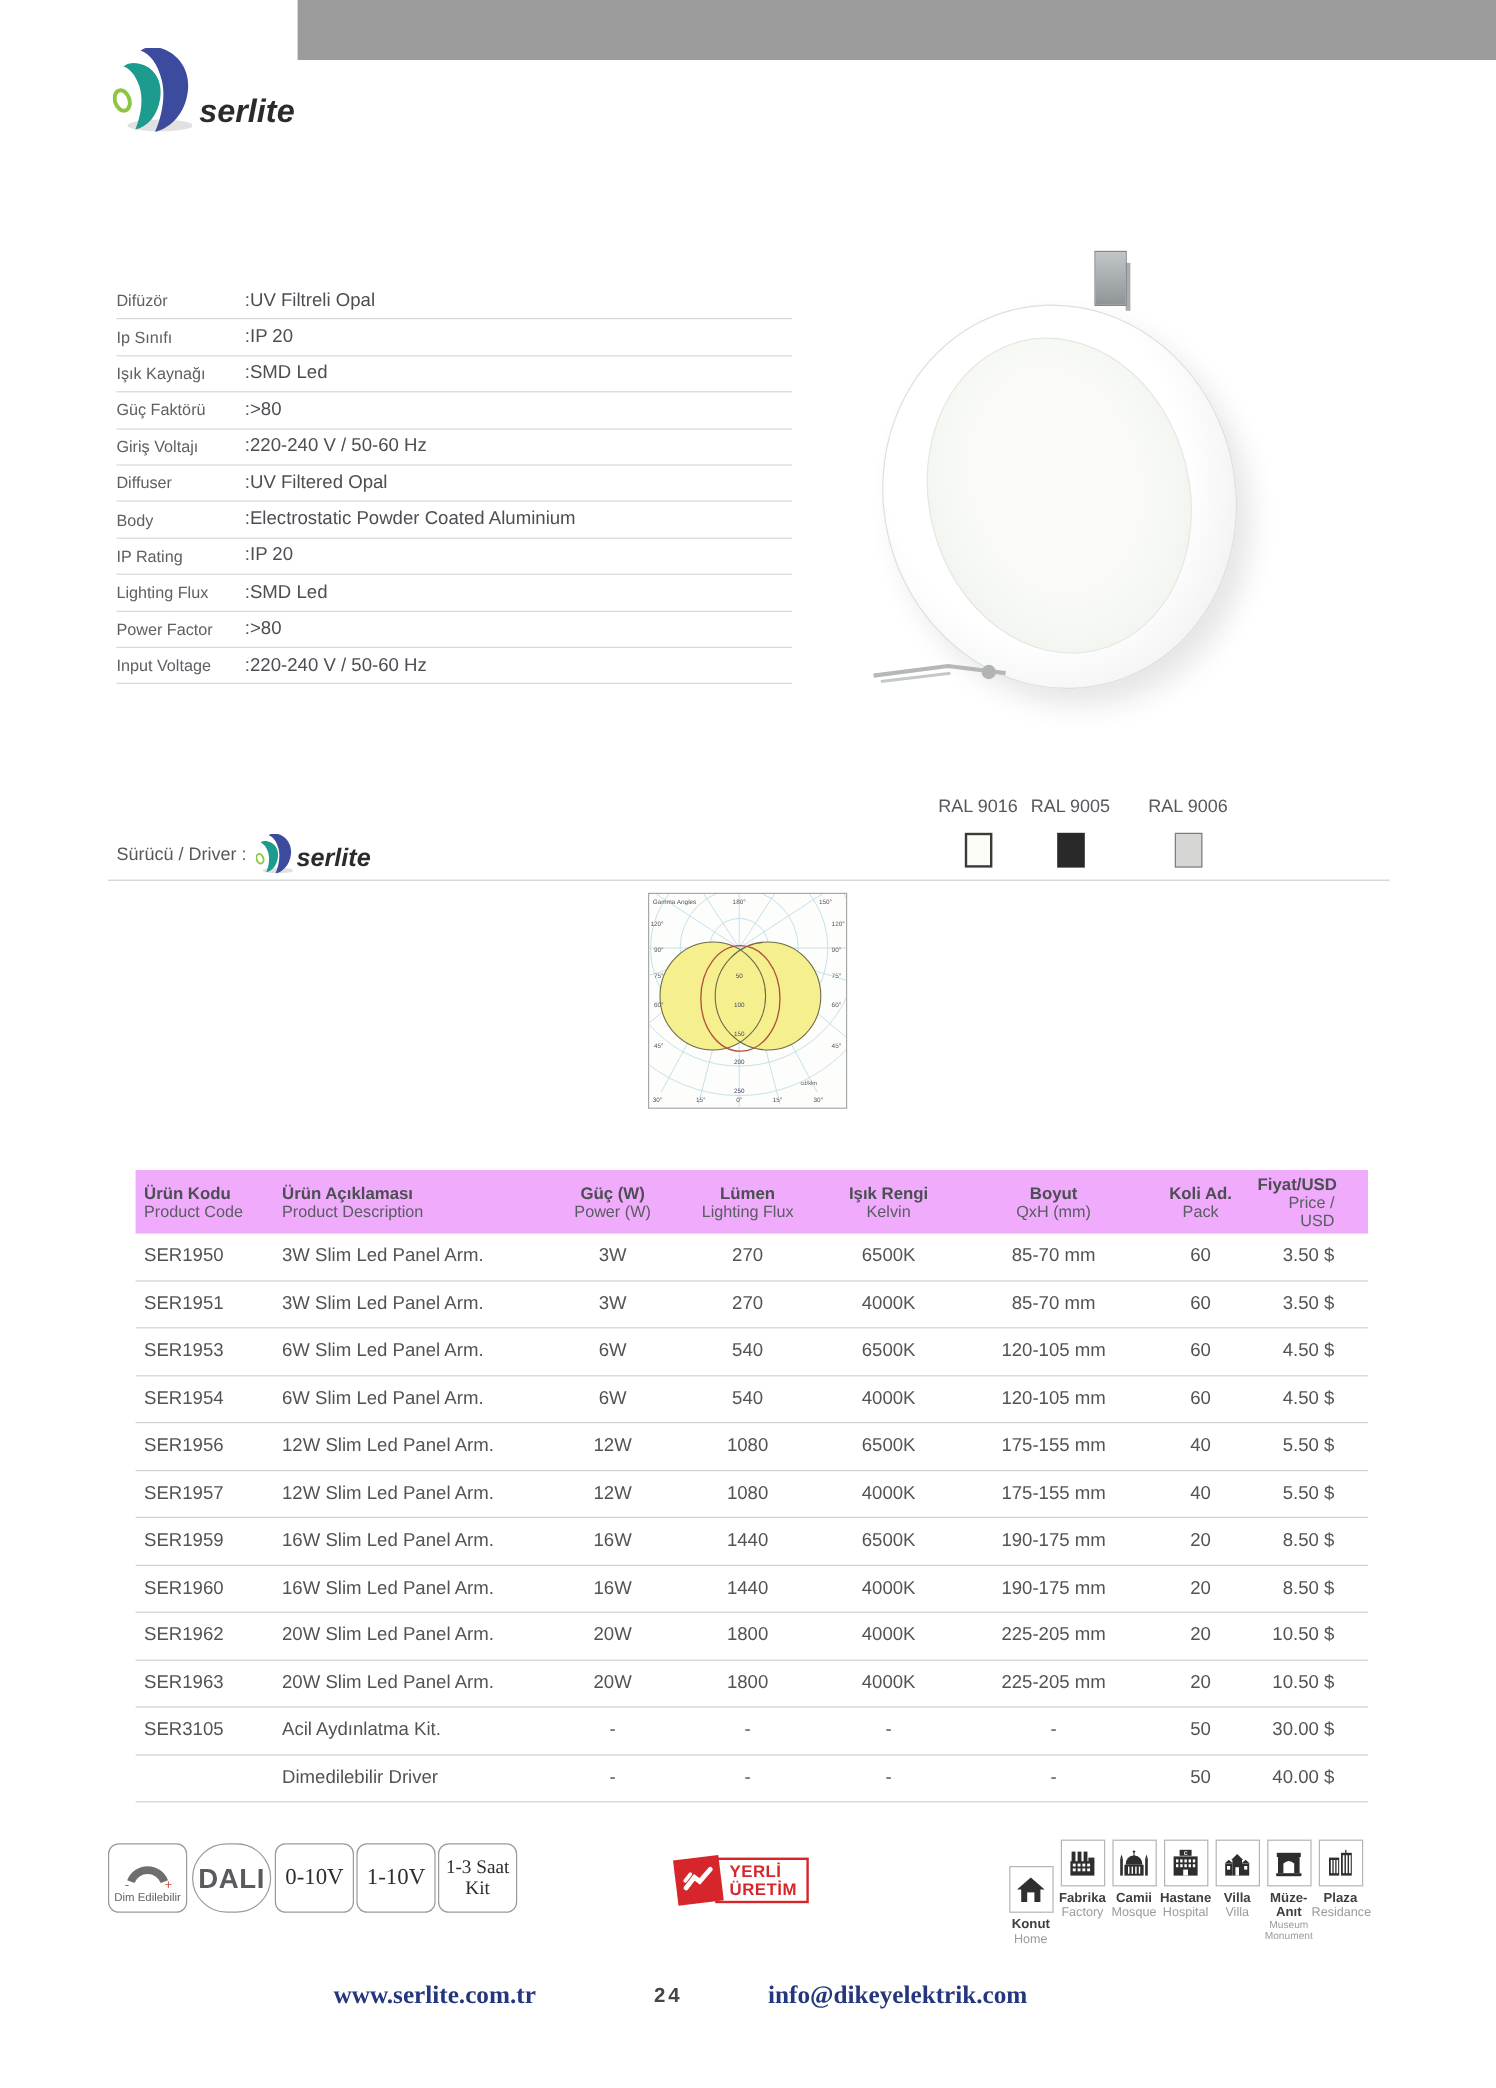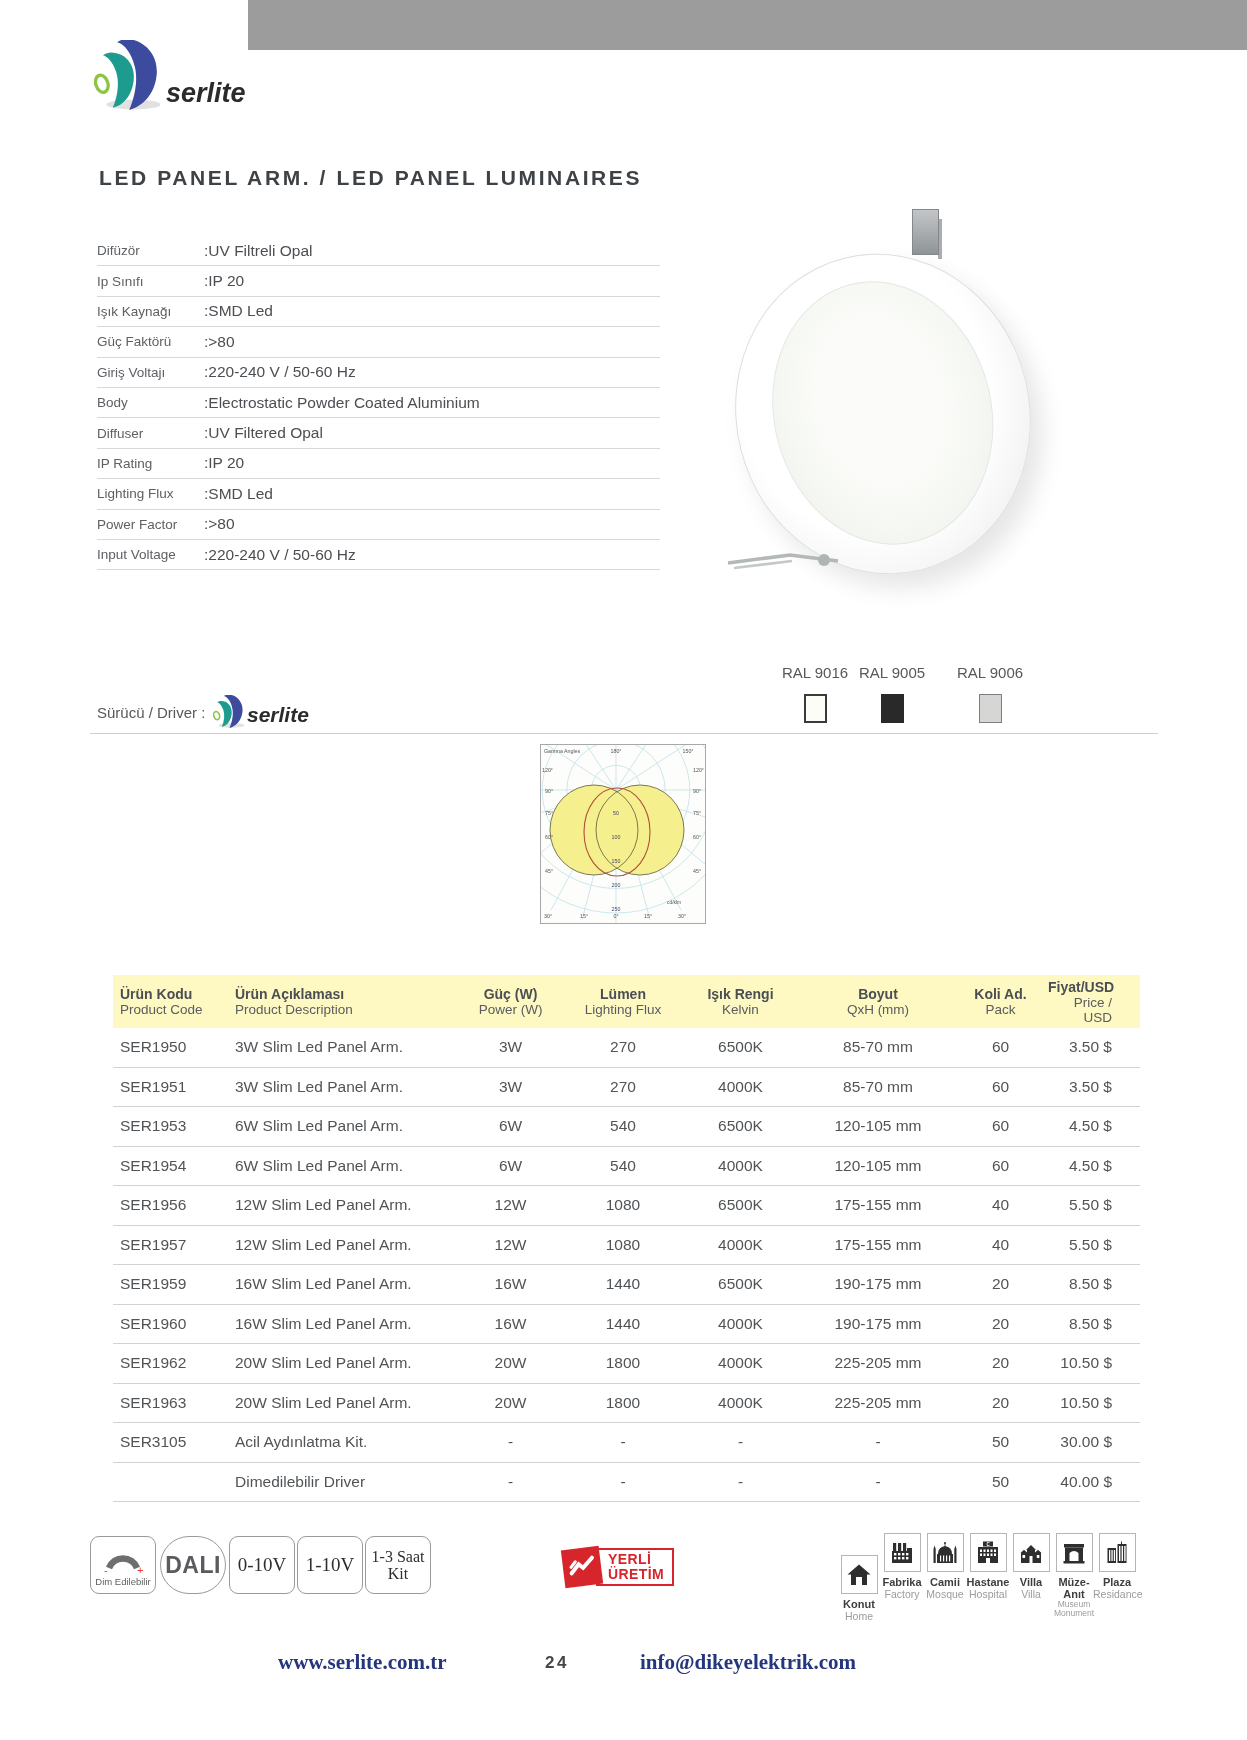--- a/index.html
+++ b/index.html
@@ -32,21 +32,21 @@
   .sw-border-dark{border:2px solid #3a3a3a;}
   .sw-border-light{border:1px solid #7e7e7e;}
   
   .driver-row{position:absolute;left:97px;top:690px;display:flex;align-items:center;gap:8px;}
   .driver-label{font-size:15px;color:#55585a;}
   .divider{position:absolute;left:90px;top:733px;width:1068px;height:1px;background:#cfcfcf;}
   
   .diagram{position:absolute;left:540px;top:744px;}
   
   .ptable{position:absolute;left:113px;top:975px;width:1027px;}
-  .thead{display:flex;height:53px;background:#fef9c3;}
+  .thead{display:flex;height:53px;background:#f0abfc;}
   .hcell{display:flex;flex-direction:column;justify-content:center;text-align:center;box-sizing:border-box;}
   .hcell .htr{font-size:14px;font-weight:bold;color:#4b4e52;}
   .hcell .hen{font-size:13.5px;color:#595c60;}
   .trow{display:flex;align-items:center;height:39.5px;border-bottom:1px solid #d2d2d2;box-sizing:border-box;}
   .c{box-sizing:border-box;text-align:center;font-size:15.5px;color:#515457;}
   .w0{width:115px;} .w1{width:225px;} .w2{width:115px;} .w3{width:110px;}
   .w4{width:125px;} .w5{width:150px;} .w6{width:95px;}  .w7{width:92px;}
   .al{text-align:left;padding-left:7px;}
   .ar{text-align:right;padding-right:28px;}
   
@@ -95,21 +95,20 @@
 
 <div class="page">
 
   <div class="topbar"></div>
 
   <svg width="185" height="106" style="position:absolute;left:88px;top:32px">
     <use href="#serlite-mark" x="6" y="8" width="66" height="70"></use>
     <text x="78" y="70" font-family="Liberation Sans, sans-serif" font-style="italic" font-weight="bold" font-size="27" fill="#2b2b2b">serlite</text>
   </svg>
 
-  <div class="title">LED PANEL ARM. / LED PANEL LUMINAIRES</div>
 
   <div class="specs">
 
 
       <div class="spec-row">
         <span class="spec-label">Difüzör</span>
         <span class="spec-value">:UV Filtreli Opal</span>
       </div>
 
       <div class="spec-row">
@@ -126,27 +125,27 @@
         <span class="spec-label">Güç Faktörü</span>
         <span class="spec-value">:&gt;80</span>
       </div>
 
       <div class="spec-row">
         <span class="spec-label">Giriş Voltajı</span>
         <span class="spec-value">:220-240 V / 50-60 Hz</span>
       </div>
 
       <div class="spec-row">
+        <span class="spec-label">Diffuser</span>
+        <span class="spec-value">:UV Filtered Opal</span>
+      </div>
+
+      <div class="spec-row">
         <span class="spec-label">Body</span>
         <span class="spec-value">:Electrostatic Powder Coated Aluminium</span>
-      </div>
-
-      <div class="spec-row">
-        <span class="spec-label">Diffuser</span>
-        <span class="spec-value">:UV Filtered Opal</span>
       </div>
 
       <div class="spec-row">
         <span class="spec-label">IP Rating</span>
         <span class="spec-value">:IP 20</span>
       </div>
 
       <div class="spec-row">
         <span class="spec-label">Lighting Flux</span>
         <span class="spec-value">:SMD Led</span>

